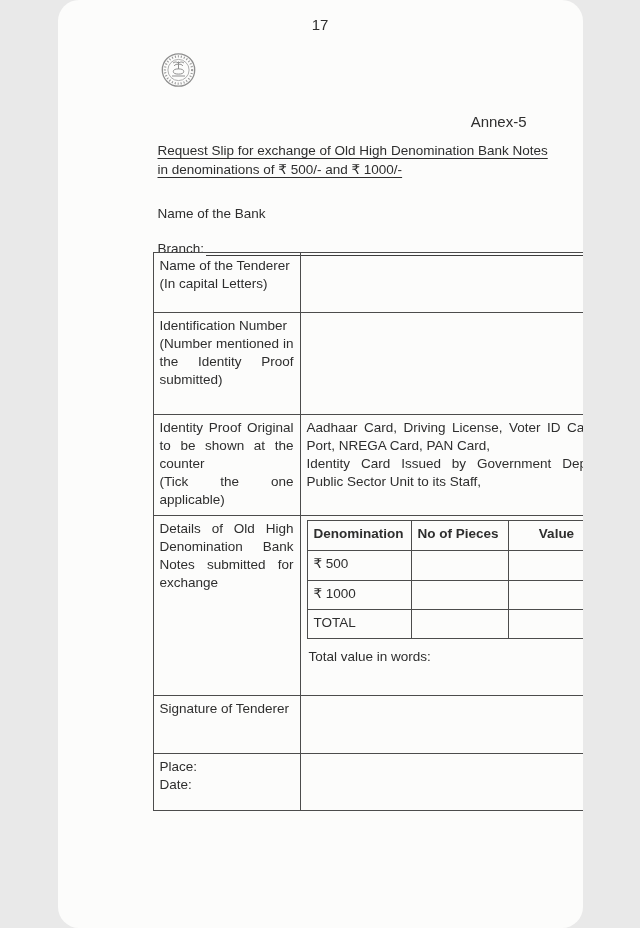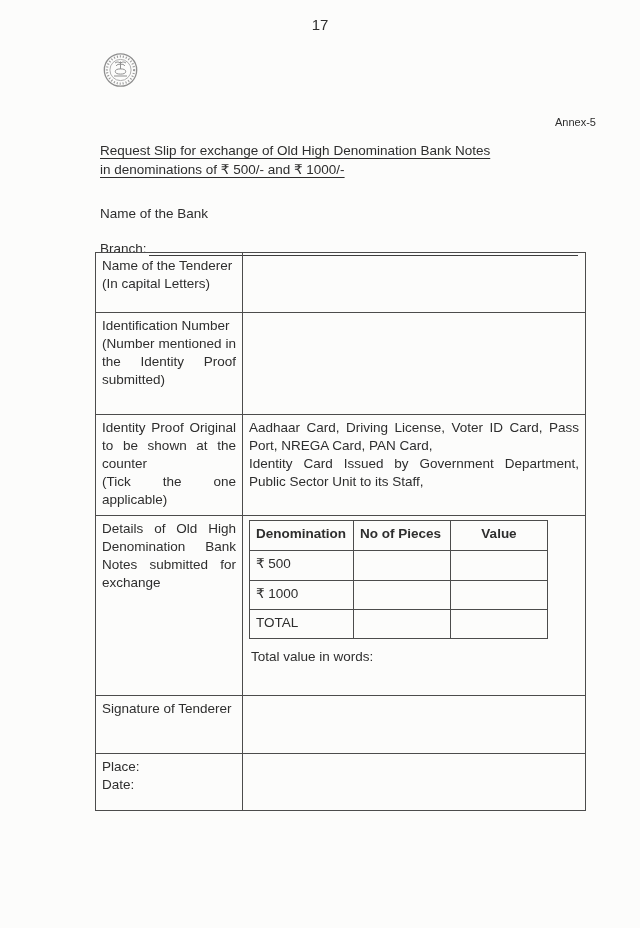--- a/index.html
+++ b/index.html
@@ -1,25 +1,25 @@
 <!DOCTYPE html>
 <html><head>
 <meta charset="utf-8">
 <style>
   * { margin:0; padding:0; box-sizing:border-box; }
   html,body { background:#e9e9e9; }
   .page {
-    position:relative; width:640px; height:928px; margin:0 auto;
+    position:relative; width:525px; height:928px; margin:0 auto;
     background:#fcfcfb; color:#2e2e2e;
     font-family:"Liberation Sans","DejaVu Sans",sans-serif;
-    font-size:13.5px; line-height:18px; overflow:hidden;
+    font-size:13.5px; line-height:18px; overflow:hidden;border-radius:21px;
   }
   .page-number { position:absolute; top:16px; left:0; right:0; text-align:center; font-size:15px; }
   .seal { position:absolute; left:103px; top:52px; }
-  .annex { position:absolute; top:113px; right:44px; font-size:11px; }
+  .annex { position:absolute; top:113px; right:56px; font-size:15px; }
   .title { position:absolute; left:100px; top:141px; width:505px; }
   .title div { text-decoration:underline; text-underline-offset:3px; line-height:19px; }
   .bank { position:absolute; left:100px; top:205px; width:478px; }
   .branch-row { display:flex; margin-top:17px; }
   .branch-line { flex:1; border-bottom:1.5px solid #3d3d3d; margin-bottom:2px; margin-left:2px; }
 
   table.form {
     position:absolute; left:95px; top:252px; width:490px;
     border-collapse:collapse; table-layout:fixed;padding-left:37px;
   }

